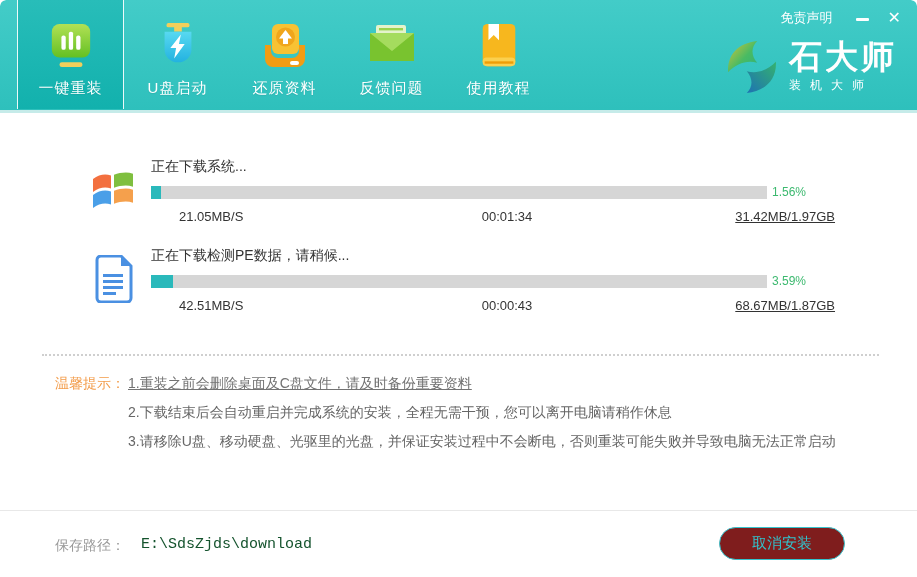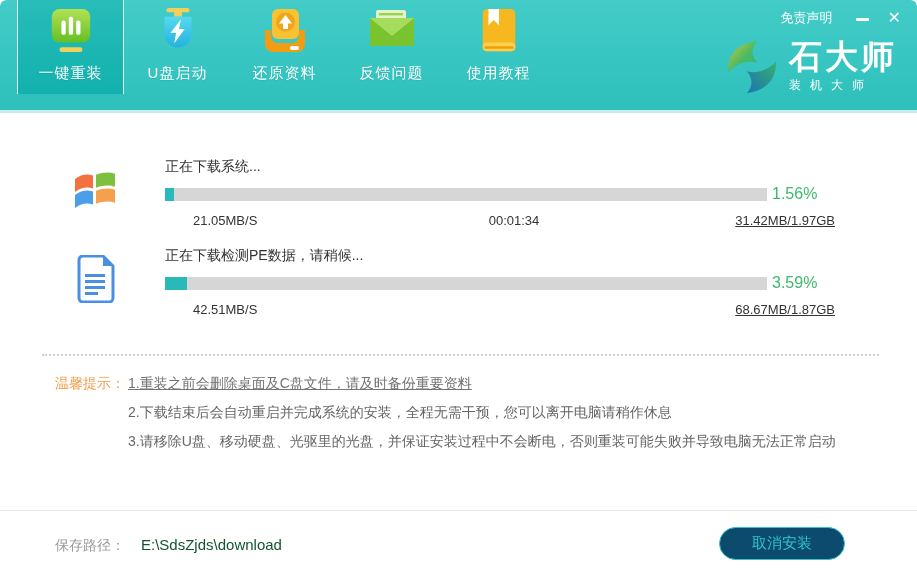--- a/index.html
+++ b/index.html
@@ -5,69 +5,69 @@
   * { box-sizing: border-box; margin: 0; padding: 0; }
   html,body { width:917px; height:577px; }
   body { font-family:"Liberation Sans","DejaVu Sans",sans-serif; background:#fff; }
   .window { position:relative; width:917px; height:577px; background:#fff; overflow:hidden; border-radius:6px 6px 0 0; }
 
   
   .header { position:absolute; top:0; left:0; right:0; height:113px;
             background:linear-gradient(180deg,#43ccc8 0%,#2ec0bc 100%);
             border-bottom:3px solid #c6ebe9; border-radius:6px 6px 0 0; }
   .tabs { position:absolute; left:17px; top:0; height:110px; display:flex; }
-  .tab { width:107px; height:94px; display:flex; flex-direction:column; align-items:center;
+  .tab { width:107px; height:109px; display:flex; flex-direction:column; align-items:center;
          justify-content:flex-end; padding-bottom:11px; cursor:pointer; color:#fff; }
   .tab.active { background:linear-gradient(180deg,#28bdb9 0%,#12b1ad 100%);
                 border-left:1px solid rgba(255,255,255,.92); border-right:1px solid rgba(255,255,255,.92); }
   .tab .ticon { height:52px; display:flex; align-items:center; justify-content:center; margin-bottom:7px; }
   .tab .tlabel { font-size:15px; letter-spacing:1px; text-shadow:0 1px 1px rgba(0,0,0,.08); }
 
   
   .win-controls { position:absolute; top:9px; right:16px; display:flex; align-items:center; }
   .disclaimer { color:#fff; font-size:13px; cursor:pointer; margin-right:22px; }
   .btn-min { width:15px; height:18px; position:relative; cursor:pointer; margin-right:18px; }
   .btn-min::after { content:""; position:absolute; left:1px; right:1px; top:9px; height:3px; background:#fff; border-radius:1px; }
   .btn-close { color:#fff; font-size:16px; font-weight:bold; cursor:pointer; line-height:18px; }
 
   
   .logo { position:absolute; right:20px; top:40px; display:flex; align-items:flex-start; }
   .logo-text { margin-left:10px; color:#fff; }
   .logo-title { font-size:33px; font-weight:bold; letter-spacing:3px; line-height:34px; }
   .logo-sub { font-size:12px; letter-spacing:9px; margin-top:3px; }
 
   
-  .download-row { position:absolute; left:71px; right:82px; display:flex;gap:32px; }
+  .download-row { position:absolute; left:89px; right:82px; display:flex; }
   .row-0 { top:158px; }
   .row-1 { top:247px; }
   .dl-icon { width:48px; height:48px; margin:8px 14px 0 0; flex:0 0 48px; }
   .dl-body { flex:1; min-width:0; }
   .dl-label { font-size:14px; color:#333; margin-bottom:9px; white-space:nowrap; }
   .bar-line { display:flex; align-items:center; }
   .track { flex:1; height:13px; background:#d6d6d6; overflow:hidden; }
   .fill { height:100%; background:#2ab9bb; width:0; }
-  .pct { width:68px; padding-left:5px; font-size:16px; color:#3cb96f; white-space:nowrap; }
+  .pct { width:68px; padding-left:5px; font-size:12px; color:#3cb96f; white-space:nowrap; }
   .stats { display:flex; margin-top:10px; font-size:13px; color:#333;margin-left:28px; }
   .stats .sp { flex:1; }
   .stats .el { flex:1; text-align:center; }
   .stats .sz { flex:1; text-align:right;text-decoration:underline; }
 
   
   .dash-divider { position:absolute; top:354px; left:42px; right:38px; border-top:2px dotted #cfcfcf; }
   .tips { position:absolute; left:55px; top:369px; display:flex; }
   .tips-label { color:#f39c4a; font-size:14px; width:73px; line-height:29px; white-space:nowrap; }
   .tips-list { line-height:29px; font-size:14px; color:#666; }
   .tip { white-space:nowrap; }
   .tip.highlight { color:#737373; text-decoration:underline; }
 
   
-  .footer { position:absolute; left:0; right:0; top:510px; height:52px; border-top:1px solid #e8e8e8; background:#fff; }
+  .footer { position:absolute; left:0; right:0; top:510px; height:52px; border-top:1px solid #e8e8e8; background:#fff;font-family:Liberation Mono, monospace; }
   .save-label { position:absolute; left:55px; top:26px; font-size:14px; color:#999; }
   .save-path { position:absolute; left:141px; top:25px; font-size:15px; color:#14532d; cursor:pointer; }
-  .cancel-btn { position:absolute; right:72px; top:16px; width:126px; height:33px; background:#0c4a6e;
+  .cancel-btn { position:absolute; right:72px; top:16px; width:126px; height:33px; background:#7f1d1d;
                 border:1px solid #35c3cd; border-radius:17px; color:#31c3cd; font-size:15px;
                 font-family:inherit; cursor:pointer; }
 </style>
 </head>
 <body>
 
 <div class="window">
 
   <div class="header">
     <div class="tabs">
@@ -212,20 +212,21 @@
     <div class="dl-body">
       <div class="dl-label">正在下载检测PE数据，请稍候...</div>
       <div class="bar-line">
         <div class="track">
           <div class="fill" style="width: 3.59%;"></div>
         </div>
         <span class="pct">3.59%</span>
       </div>
       <div class="stats">
         <span class="sp">42.51MB/S</span>
+        <span class="el">00:00:43</span>
         <span class="sz">68.67MB/1.87GB</span>
       </div>
     </div>
   </div>
 
   <div class="dash-divider"></div>
 
   <div class="tips">
     <div class="tips-label">温馨提示：</div>
     <div class="tips-list">

